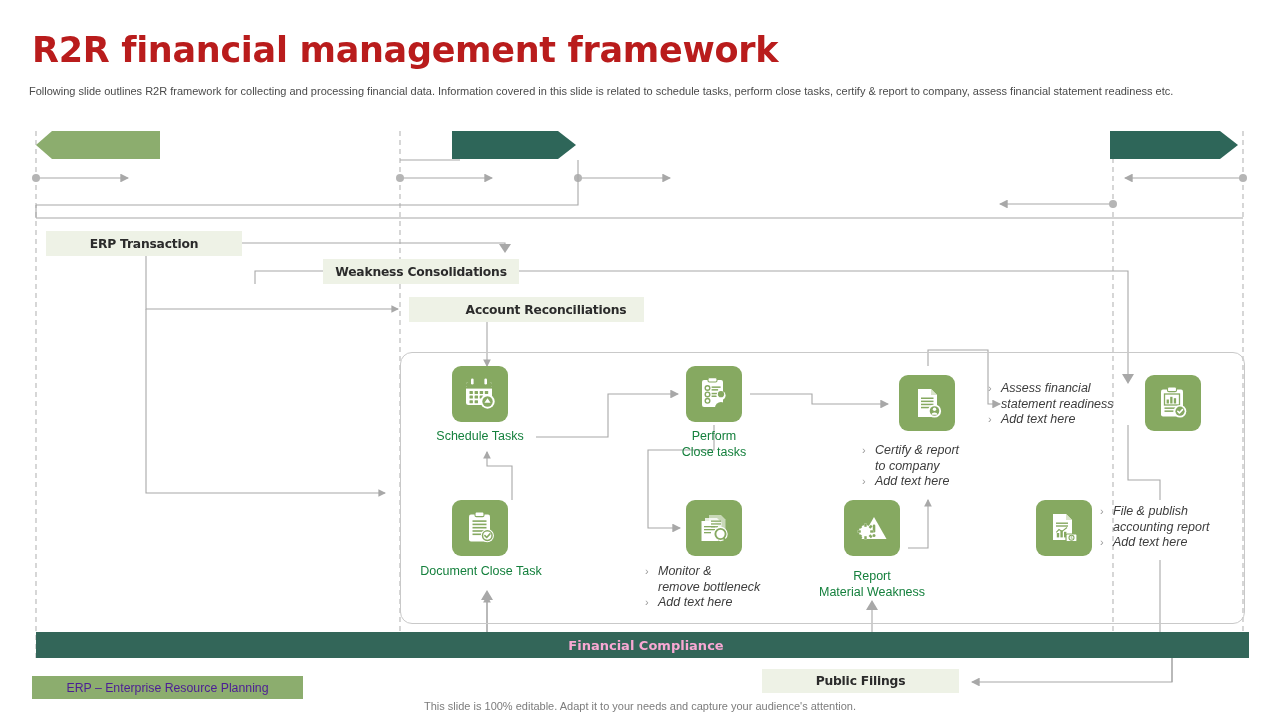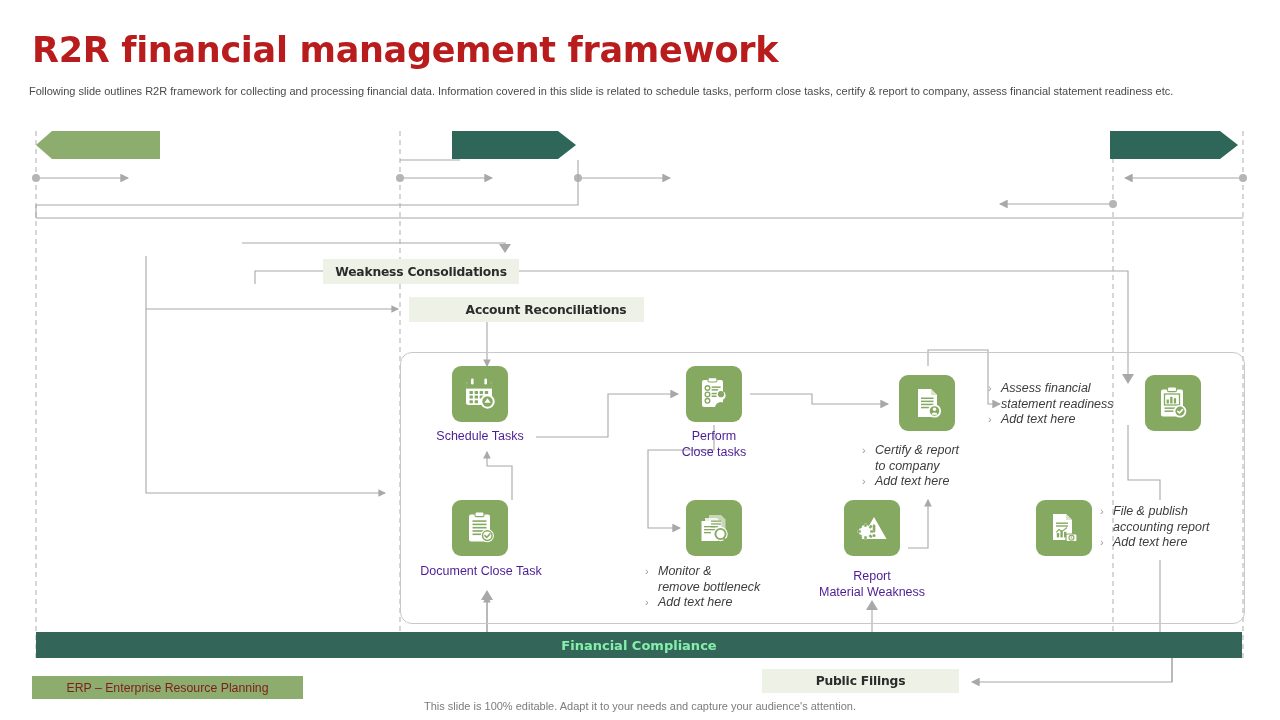--- a/index.html
+++ b/index.html
@@ -63,43 +63,44 @@
 
   
   .tile{
     position:absolute;width:56px;height:56px;border-radius:9px;
     background:#86a961;display:flex;align-items:center;justify-content:center;
   }
   .tile svg{display:block;}
 
   
   .cap{
-    position:absolute;font-size:12.5px;color:#4c1d95;line-height:15.5px;
+    position:absolute;font-size:12.5px;color:#15803d;line-height:15.5px;
     text-align:center;white-space:pre-line;
   }
 
   
   .bullets{position:absolute;font-size:12.5px;color:#3d3d3d;line-height:15.5px;}
   .bullets .row{display:flex;align-items:flex-start;}
   .bullets .mk{color:#9a9a9a;font-size:11px;width:13px;flex:none;line-height:15.5px;}
   .bullets .tx{white-space:pre-line;font-style:italic;}
 
   
   .bar-dark{
     position:absolute;left:36px;top:632px;width:1206px;height:26px;
-    background:#336659;color:#86efac;
+    background:#336659;color:#f9a8d4;
     display:flex;align-items:center;justify-content:center;
     font-size:13px;font-weight:bold;
     font-family:"DejaVu Sans", sans-serif;
+    padding-left:7px;
   }
 
   
   .legend{
     position:absolute;left:32px;top:676px;width:271px;height:23px;
-    background:#8cad6e;color:#7f1d1d;
+    background:#8cad6e;color:#4c1d95;
     display:flex;align-items:center;justify-content:center;
     font-size:12.3px;
   }
 
   .footer{
     position:absolute;left:0;top:700px;width:1280px;text-align:center;
     font-size:11px;color:#7c7c7c;
   }
 </style>
 </head>
@@ -183,20 +184,21 @@
 
       <polyline points="1172,658 1172,682 972,682" marker-end="url(#ar)"></polyline>
       <line x1="1172" y1="658" x2="1172" y2="682"></line>
     </g>
   </svg>
 
   <div class="chev chev-left" id="chev1"></div>
   <div class="chev chev-right" id="chev2"></div>
   <div class="chev chev-right" id="chev3"></div>
 
+  <div class="palebox" id="box-erp">ERP Transaction</div>
   <div class="palebox" id="box-fc">Weakness Consolidations</div>
   <div class="palebox" id="box-ar">Account Reconciliations</div>
 
   <div class="container-box"></div>
 
   <div class="tile" style="left:452px;top:366px;">
     <svg width="36" height="36" viewBox="0 0 36 36">
       <rect x="4" y="6" width="26" height="23" rx="2.5" fill="#ffffff"></rect>
       <rect x="4" y="6" width="26" height="6" rx="2.5" fill="#86a961"></rect>
       <rect x="4" y="11" width="26" height="1.6" fill="#86a961"></rect>

